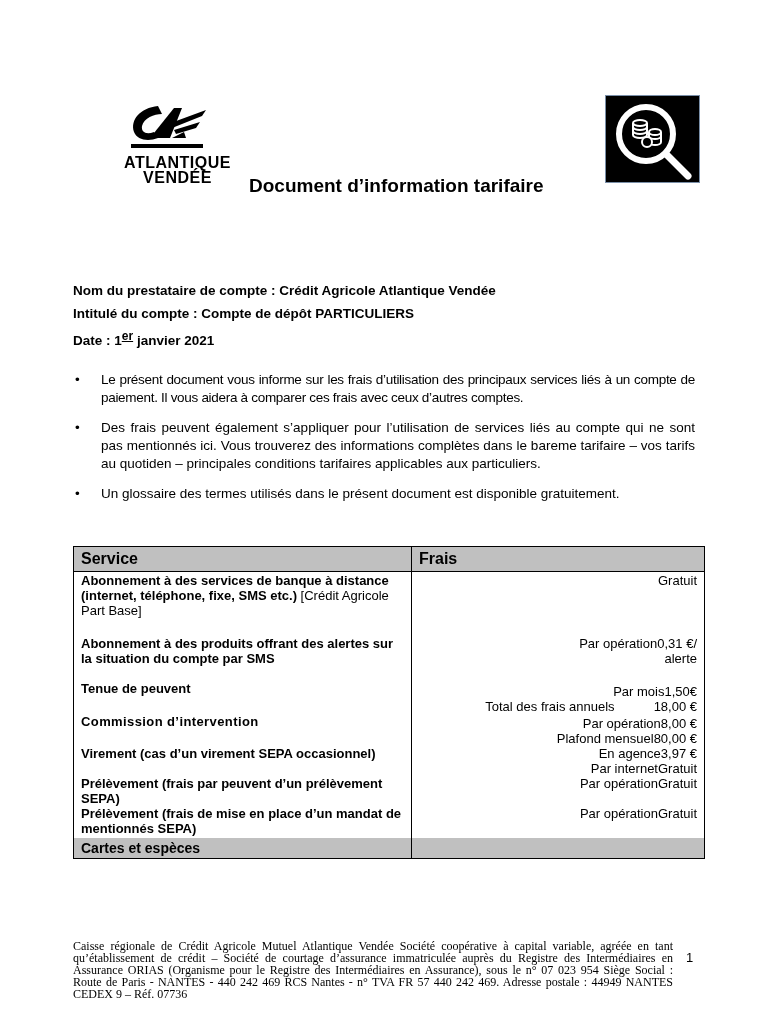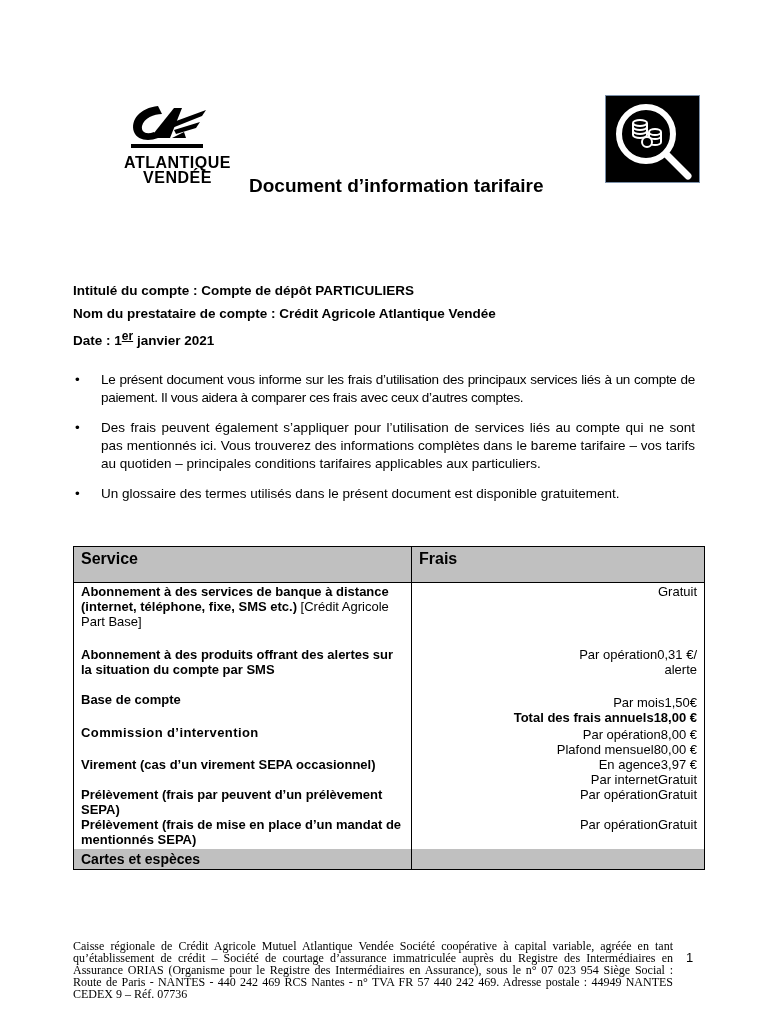--- a/index.html
+++ b/index.html
@@ -20,26 +20,26 @@
   .meta sup { font-size: 12px; vertical-align: 5px; text-decoration: underline; }
 
   .bullets { position: absolute; left: 73px; top: 371px; width: 622px; font-size: 13.5px; line-height: 18px; }
   .bullet { position: relative; padding-left: 28px; margin-bottom: 12px; text-align: justify; }
   .bullet .dot { position: absolute; left: 2px; top: 0; }
   .bullet.condensed { letter-spacing: -0.3px; }
 
   table.fees { position: absolute; left: 73px; top: 546px; width: 632px; border-collapse: collapse;
     font-size: 13px; border: 1.5px solid #000; }
   table.fees td { border-left: 1px solid #000; border-right: 1px solid #000; vertical-align: top; padding: 0 7px; }
-  table.fees tr.hdr td { background: #c0c0c0; font-size: 16px; font-weight: bold; height: 36px; padding-top: 3px; border-bottom: 1px solid #000; }
+  table.fees tr.hdr td { background: #c0c0c0; font-size: 16px; font-weight: bold; height: 25px; padding-top: 3px; border-bottom: 1px solid #000; }
   table.fees tr.sec td { background: #c0c0c0; font-size: 14px; font-weight: bold; height: 20px; padding-top: 2px; border-bottom: 1px solid #000; }
   td.svc { width: 338px; font-weight: bold; line-height: 15px; }
   td.svc .normal { font-weight: normal; }
   .fee-line { display: flex; justify-content: flex-end; line-height: 15px; margin-left: 40px; }
-  .fee-line.bold { font-weight: bold; }
+  .fee-line.bold { font-weight: normal; gap: 39px; }
   .r { text-align: right; }
 
   .footer { position: absolute; left: 73px; top: 940px; width: 600px; font-family: "Liberation Serif", serif;
     font-size: 12px; line-height: 12px; text-align: justify; }
   .page-num { position: absolute; left: 686px; top: 950px; font-size: 13px; }
 </style>
 </head>
 <body>
 
 <div class="logo">
@@ -69,22 +69,22 @@
       <path d="M43 36 v10 a6 3 0 0 0 12 0 v-10"></path>
       <path d="M43 40 a6 3 0 0 0 12 0"></path>
       <circle cx="41" cy="46" r="5" fill="#000"></circle>
     </g>
   </svg>
 </div>
 
 <h1 class="doc-title">Document d’information tarifaire</h1>
 
 <div class="meta">
+  <div>Nom du prestataire de compte : Crédit Agricole Atlantique Vendée</div>
   <div>Intitulé du compte : Compte de dépôt PARTICULIERS</div>
-  <div>Nom du prestataire de compte : Crédit Agricole Atlantique Vendée</div>
   <div><span>Date : 1</span><sup>er</sup><span> janvier 2021</span></div>
 </div>
 
 <div class="bullets">
   <div class="bullet condensed"><span class="dot">•</span><span>Le présent document vous informe sur les frais d’utilisation des principaux services liés à un compte de paiement. Il vous aidera à comparer ces frais avec ceux d’autres comptes.</span></div>
   <div class="bullet"><span class="dot">•</span><span>Des frais peuvent également s’appliquer pour l’utilisation de services liés au compte qui ne sont pas mentionnés ici. Vous trouverez des informations complètes dans le bareme tarifaire – vos tarifs au quotiden – principales conditions tarifaires applicables aux particuliers.</span></div>
   <div class="bullet"><span class="dot">•</span><span>Un glossaire des termes utilisés dans le présent document est disponible gratuitement.</span></div>
 </div>
 
 <table class="fees">
@@ -106,21 +106,21 @@
             <span>Par opération</span>
             <span>0,31 €/</span>
           </div>
       <div class="fee-line">
             <span></span>
             <span>alerte</span>
           </div>
     </td>
   </tr>
   <tr>
-    <td class="svc" style="padding-bottom:18px;">Base de compte</td>
+    <td class="svc" style="padding-bottom:18px;">Tenue de peuvent</td>
     <td style="padding-top:3px;">
       <div class="fee-line">
             <span>Par mois</span>
             <span>1,50€</span>
           </div>
       <div class="fee-line bold">
             <span>Total des frais annuels</span>
             <span>18,00 €</span>
           </div>
     </td>

